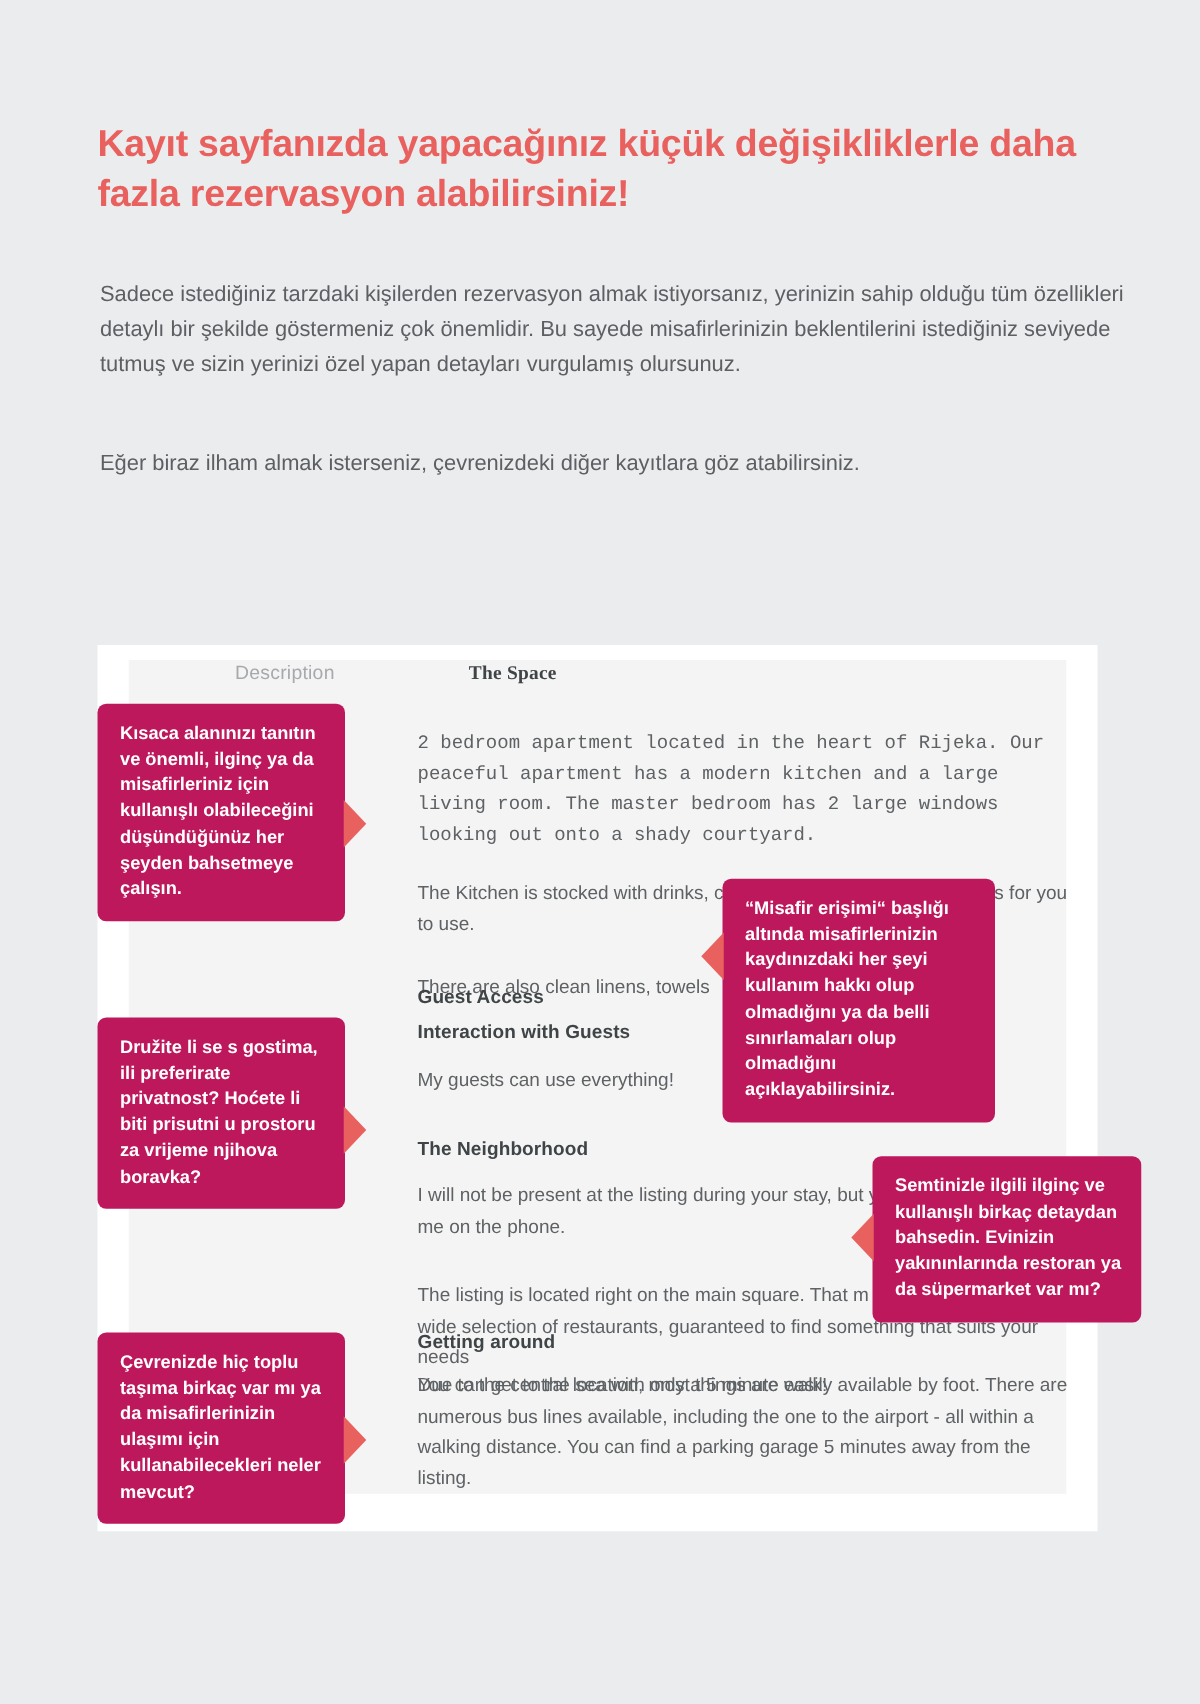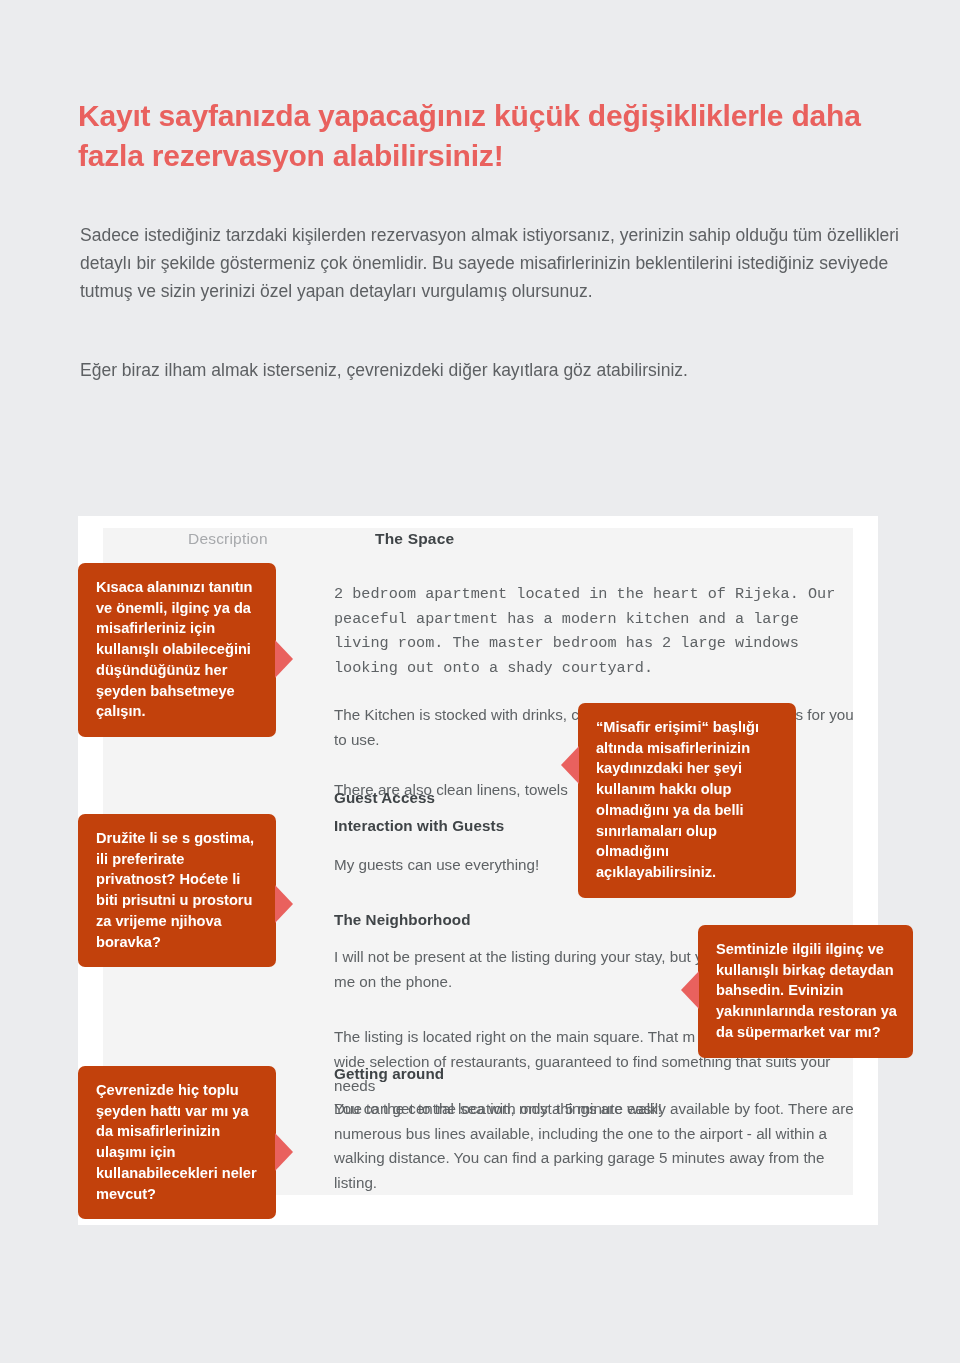--- a/index.html
+++ b/index.html
@@ -75,20 +75,21 @@
     left: 147px;
     top: 530px;
     color: #a7a9ac;
     font-weight: normal;
   }
   .col-head.space {
     left: 334px;
     top: 530px;
     color: #3f4447;
     font-weight: bold;
+    font-family: Liberation Serif, serif;
   }
 
   
   .listing {
     position: absolute;
     left: 334px;
     width: 520px;
     color: #5e6265;
     font-size: 15.2px;
     line-height: 1.62;
@@ -110,21 +111,21 @@
     letter-spacing: 0.1px;
   }
   .sec-head.h2 { top: 778px; margin-top: 11px; }
   .sec-head.h3 { top: 817px; }
   .sec-head.h4 { top: 911px; }
   .sec-head.h5 { top: 1065px; }
 
   
   .callout {
     position: absolute;
-    background: #c2410c;
+    background: #be185d;
     color: #ffffff;
     font-size: 14.6px;
     font-weight: bold;
     line-height: 1.42;
     border-radius: 7px;
     padding: 14px 16px 15px 18px;
     box-sizing: border-box;
   }
   .callout .tail {
     position: absolute;
@@ -199,21 +200,21 @@
     <span>Kısaca alanınızı tanıtın ve önemli, ilginç ya da misafirleriniz için kullanışlı olabileceğini düşündüğünüz her şeyden bahsetmeye çalışın.</span>
   </div>
 
   <div class="callout left" id="co2">
     <span class="tail"></span>
     <span>Družite li se s gostima, ili preferirate privatnost?  Hoćete li biti prisutni u prostoru za vrijeme njihova boravka?</span>
   </div>
 
   <div class="callout left" id="co3">
     <span class="tail"></span>
-    <span>Çevrenizde hiç toplu şeyden hattı var mı ya da misafirlerinizin ulaşımı için kullanabilecekleri neler mevcut?</span>
+    <span>Çevrenizde hiç toplu taşıma birkaç var mı ya da misafirlerinizin ulaşımı için kullanabilecekleri neler mevcut?</span>
   </div>
 
   <div class="callout right" id="co4">
     <span class="tail"></span>
     <span>“Misafir erişimi“ başlığı altında misafirlerinizin kaydınızdaki her şeyi kullanım hakkı olup olmadığını ya da belli sınırlamaları olup olmadığını açıklayabilirsiniz.</span>
   </div>
 
   <div class="callout right" id="co5">
     <span class="tail"></span>
     <span>Semtinizle ilgili ilginç ve kullanışlı birkaç detaydan bahsedin. Evinizin yakınınlarında restoran ya da süpermarket var mı?</span>

